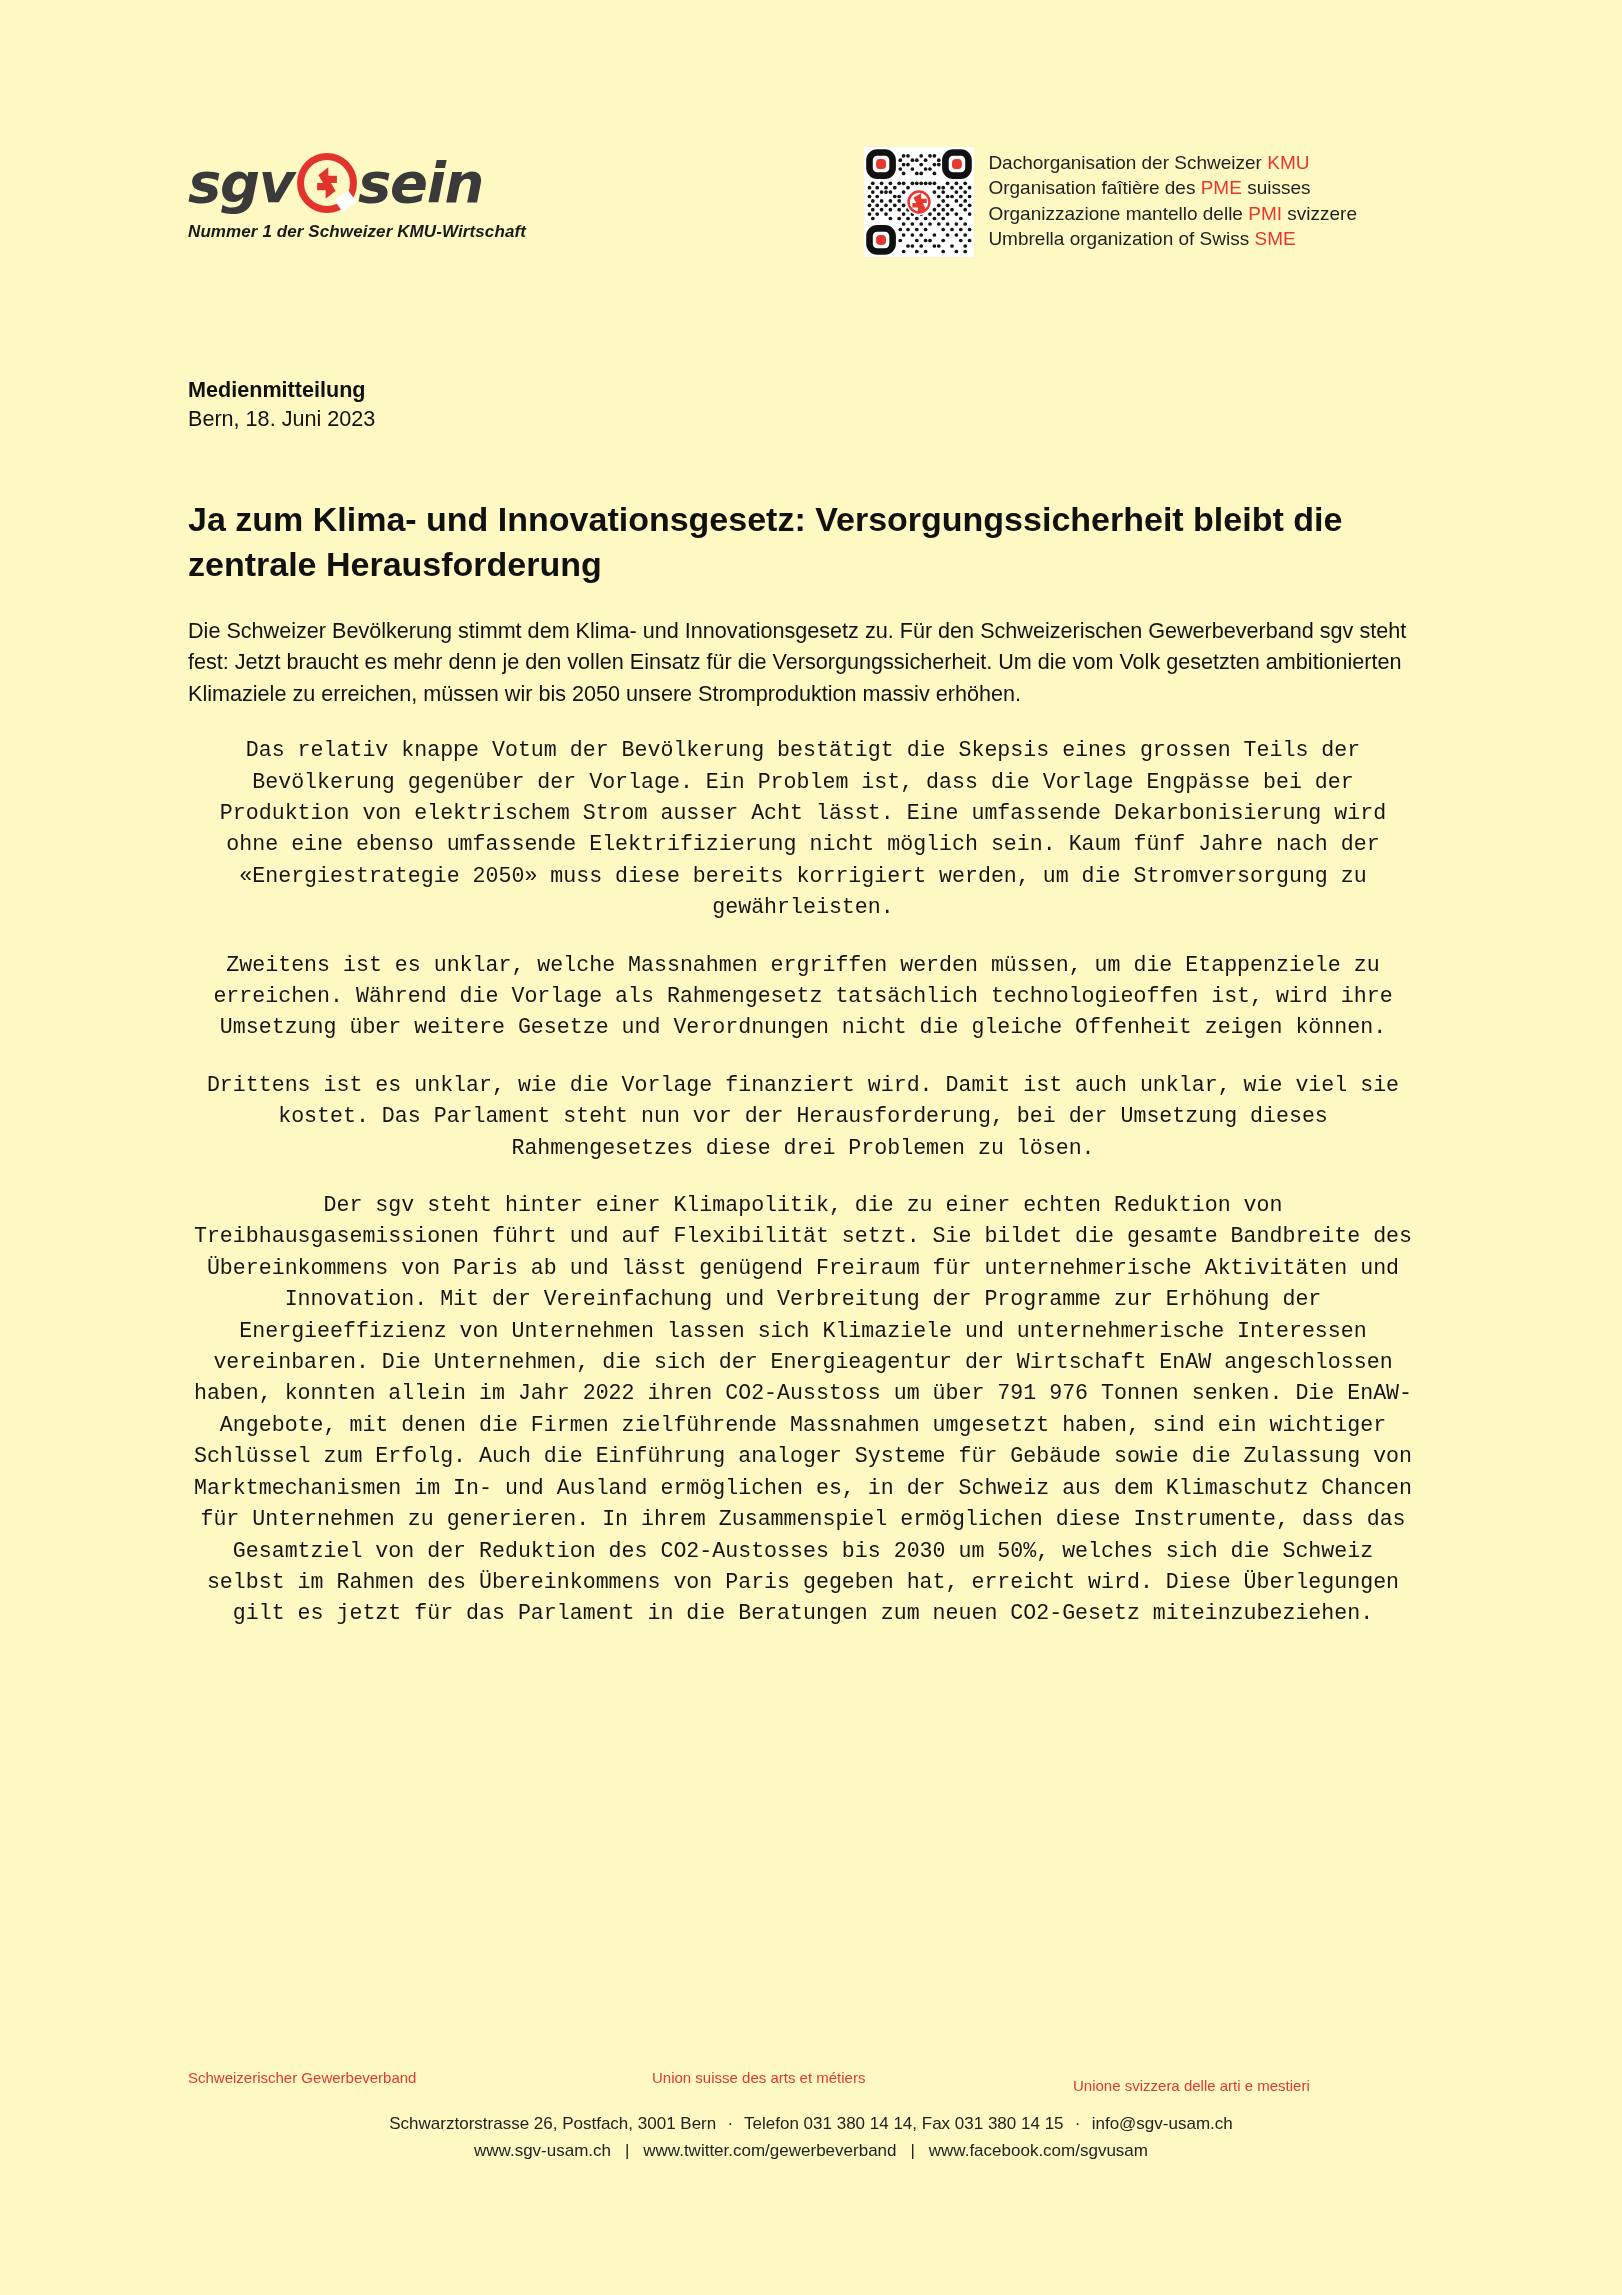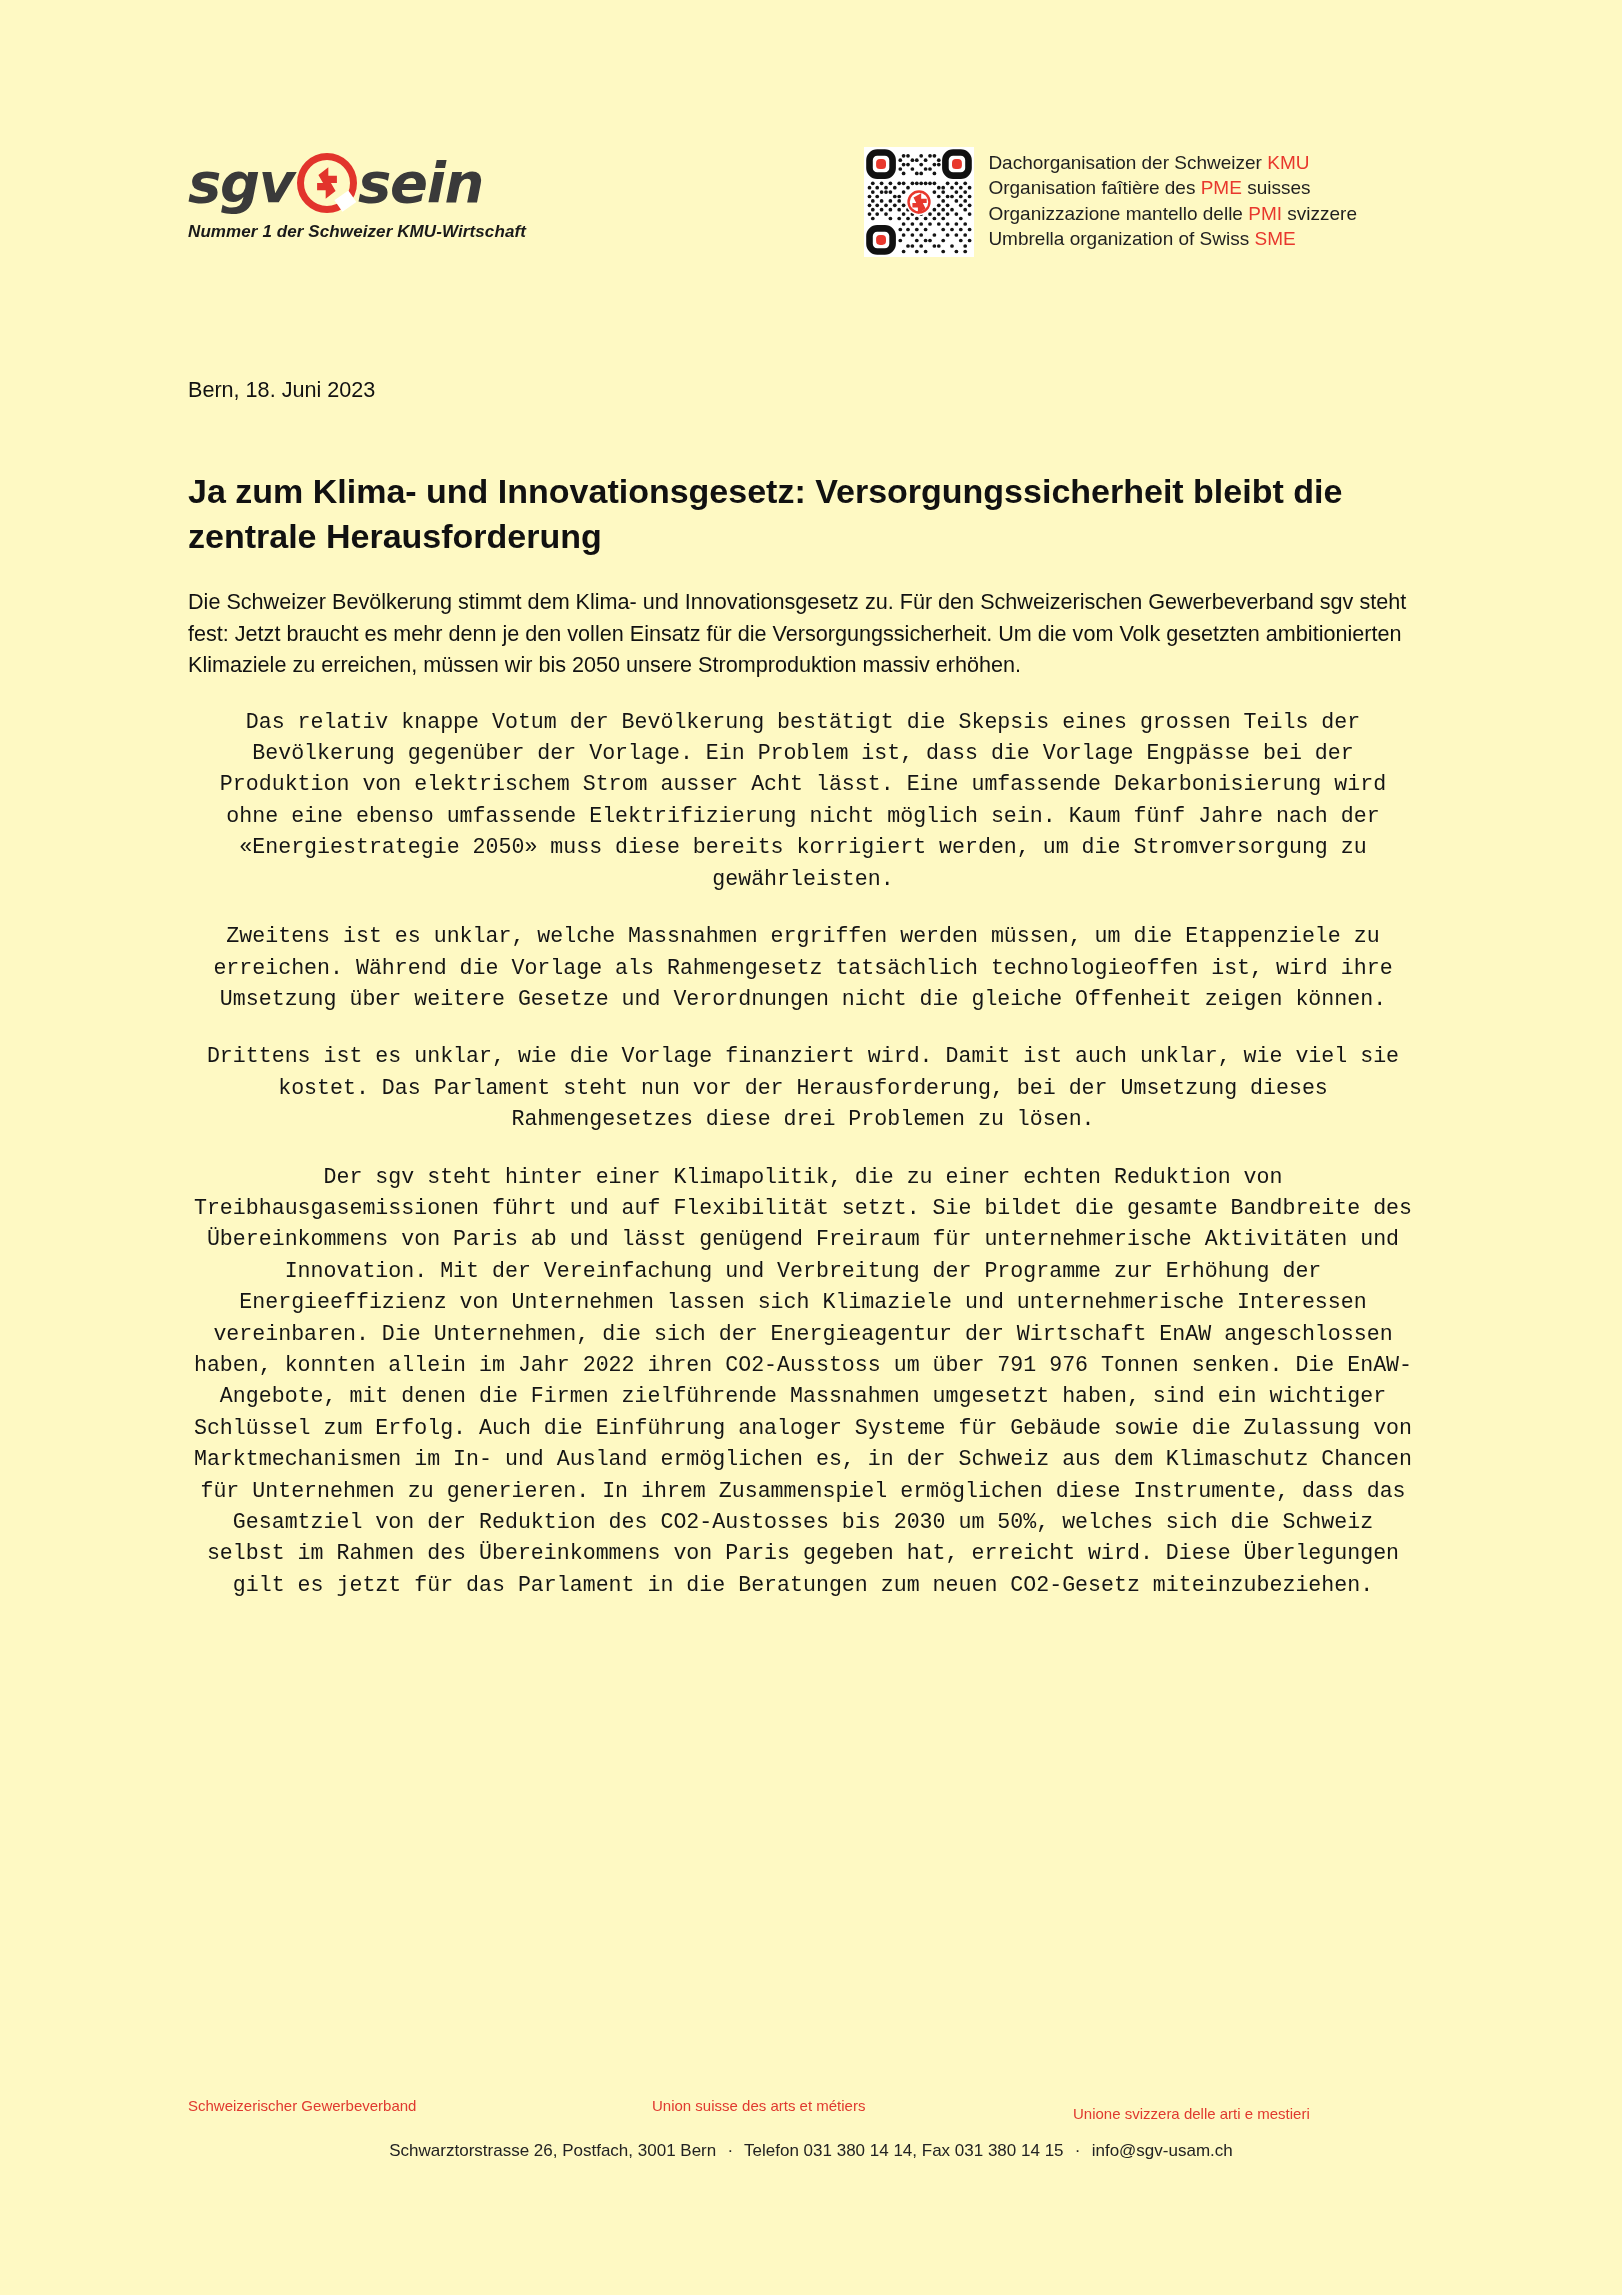--- a/index.html
+++ b/index.html
@@ -405,20 +405,21 @@
       <div class="org-lines">
         <div><span>Dachorganisation der Schweizer </span><span class="hl">KMU</span><span></span></div>
         <div><span>Organisation faîtière des </span><span class="hl">PME</span><span> suisses</span></div>
         <div><span>Organizzazione mantello delle </span><span class="hl">PMI</span><span> svizzere</span></div>
         <div><span>Umbrella organization of Swiss </span><span class="hl">SME</span><span></span></div>
       </div>
     </div>
   </div>
 
   <div class="doc">
+    <div class="meta-type">Medienmitteilung</div>
     <div class="meta-place">Bern, 18. Juni 2023</div>
 
     <h1 class="headline">Ja zum Klima- und Innovationsgesetz: Versorgungssicherheit bleibt die zentrale Herausforderung</h1>
 
     <p class="lead">Die Schweizer Bevölkerung stimmt dem Klima- und Innovationsgesetz zu. Für den Schweizerischen Gewerbeverband sgv steht fest: Jetzt braucht es mehr denn je den vollen Einsatz für die Versorgungssicherheit. Um die vom Volk gesetzten ambitionierten Klimaziele zu erreichen, müssen wir bis 2050 unsere Stromproduktion massiv erhöhen.</p>
 
     <p class="para">Das relativ knappe Votum der Bevölkerung bestätigt die Skepsis eines grossen Teils der Bevölkerung gegenüber der Vorlage. Ein Problem ist, dass die Vorlage Engpässe bei der Produktion von elektrischem Strom ausser Acht lässt. Eine umfassende Dekarbonisierung wird ohne eine ebenso umfassende Elektrifizierung nicht möglich sein. Kaum fünf Jahre nach der «Energiestrategie 2050» muss diese bereits korrigiert werden, um die Stromversorgung zu gewährleisten.</p>
     <p class="para">Zweitens ist es unklar, welche Massnahmen ergriffen werden müssen, um die Etappenziele zu erreichen. Während die Vorlage als Rahmengesetz tatsächlich technologieoffen ist, wird ihre Umsetzung über weitere Gesetze und Verordnungen nicht die gleiche Offenheit zeigen können.</p>
     <p class="para">Drittens ist es unklar, wie die Vorlage finanziert wird. Damit ist auch unklar, wie viel sie kostet. Das Parlament steht nun vor der Herausforderung, bei der Umsetzung dieses Rahmengesetzes diese drei Problemen zu lösen.</p>
     <p class="para">Der sgv steht hinter einer Klimapolitik, die zu einer echten Reduktion von Treibhausgasemissionen führt und auf Flexibilität setzt. Sie bildet die gesamte Bandbreite des Übereinkommens von Paris ab und lässt genügend Freiraum für unternehmerische Aktivitäten und Innovation. Mit der Vereinfachung und Verbreitung der Programme zur Erhöhung der Energieeffizienz von Unternehmen lassen sich Klimaziele und unternehmerische Interessen vereinbaren. Die Unternehmen, die sich der Energieagentur der Wirtschaft EnAW angeschlossen haben, konnten allein im Jahr 2022 ihren CO2-Ausstoss um über 791 976 Tonnen senken. Die EnAW-Angebote, mit denen die Firmen zielführende Massnahmen umgesetzt haben, sind ein wichtiger Schlüssel zum Erfolg. Auch die Einführung analoger Systeme für Gebäude sowie die Zulassung von Marktmechanismen im In- und Ausland ermöglichen es, in der Schweiz aus dem Klimaschutz Chancen für Unternehmen zu generieren. In ihrem Zusammenspiel ermöglichen diese Instrumente, dass das Gesamtziel von der Reduktion des CO2-Austosses bis 2030 um 50%, welches sich die Schweiz selbst im Rahmen des Übereinkommens von Paris gegeben hat, erreicht wird. Diese Überlegungen gilt es jetzt für das Parlament in die Beratungen zum neuen CO2-Gesetz miteinzubeziehen.</p>
@@ -430,16 +431,23 @@
       <span class="fn-fr">Union suisse des arts et métiers</span>
       <span class="fn-it">Unione svizzera delle arti e mestieri</span>
     </div>
     <div class="footer-contact">
       <span>Schwarztorstrasse 26, Postfach, 3001 Bern</span>
       <span class="sep">·</span>
       <span>Telefon 031 380 14 14, Fax 031 380 14 15</span>
       <span class="sep">·</span>
       <span>info@sgv-usam.ch</span>
     </div>
+    <div class="footer-links">
+      <span>www.sgv-usam.ch</span>
+      <span class="bar">|</span>
+      <span>www.twitter.com/gewerbeverband</span>
+      <span class="bar">|</span>
+      <span>www.facebook.com/sgvusam</span>
+    </div>
   </div>
 
 </div>
 
 
 </body></html>

